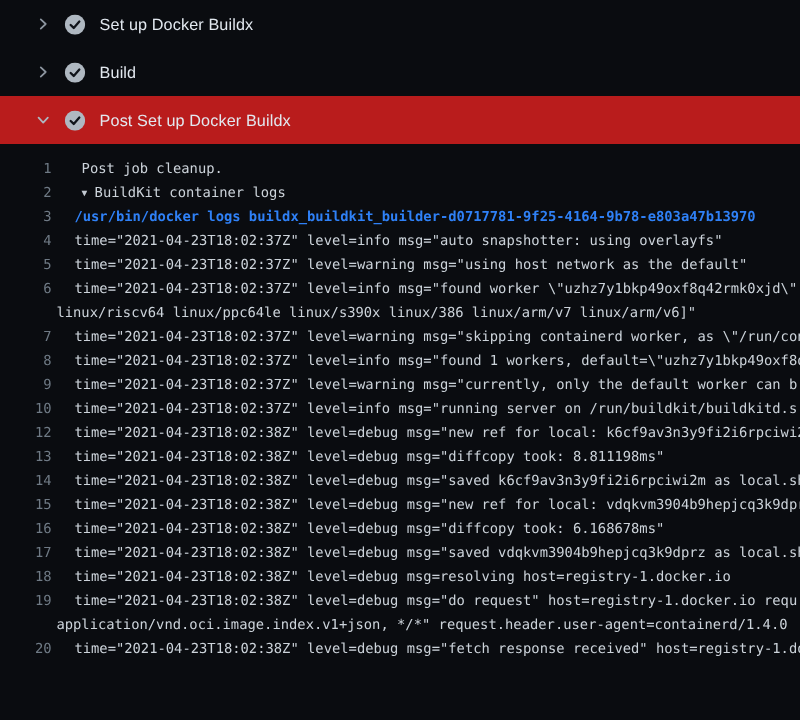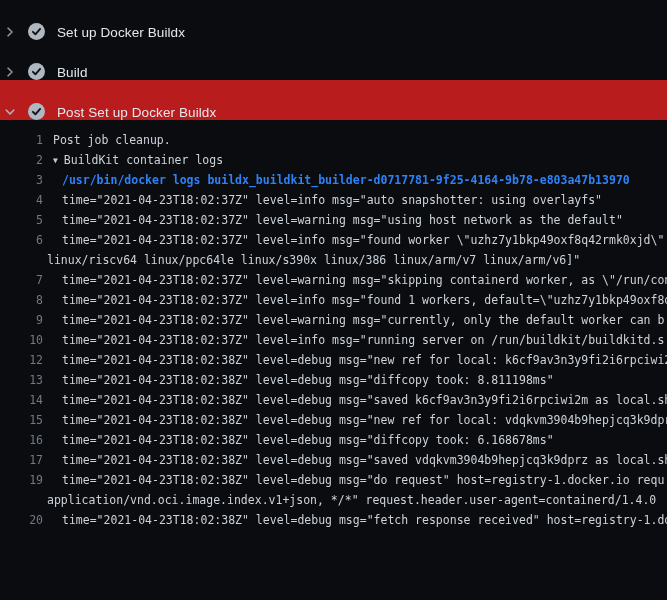--- a/index.html
+++ b/index.html
@@ -5,41 +5,41 @@
   html,body{margin:0;padding:0;}
   body{
     width:667px;height:600px;overflow:hidden;
     background:#0a0c10;
     font-family:"Liberation Sans",sans-serif;
     -webkit-font-smoothing:antialiased;
   }
   
   .steps{width:100%;}
   .step{
-    height:40px;display:flex;align-items:flex-end;
-    padding-left:2px;cursor:pointer;
+    height:40px;display:flex;align-items:center;
+    padding-left:28px;cursor:pointer;
   }
   .step.expanded{background:#b91c1c;}
   .chev{width:16px;height:16px;flex:none;display:flex;align-items:center;justify-content:center;}
   .chev svg{display:block;}
   .status{width:17px;height:17px;flex:none;margin-left:10px;}
   .status svg{display:block;}
   .step-label{
     margin-left:12px;color:#e2e8ef;font-size:13.5px;font-weight:400;
     letter-spacing:.1px;
   }
   
   .log{
     padding-top:10px;
     font-family:"DejaVu Sans Mono","Liberation Mono",monospace;
     font-size:11.5px;line-height:20px;color:#ccd3da;
   }
   .row{display:flex;white-space:pre;height:20px;overflow:hidden;}
   .ln{width:43px;flex:none;text-align:right;color:#6f7a85;}
-  .lc{margin-left:10px;flex:none;}
+  .lc{margin-left:25px;flex:none;}
   .lc.indent{margin-left:19px;}
   .row.wrap .lc{margin-left:4px;}
   .lc.command{color:#2f81f7;font-weight:700;}
   .lc.group{cursor:pointer;}
   .tri{display:inline-block;font-size:8px;vertical-align:1.5px;margin-right:6px;color:#c3cad2;}
 </style>
 </head>
 <body>
 
 <div class="steps" id="steps">
@@ -170,20 +170,24 @@
   <div class="row">
     <span class="ln">16</span>
     <span class="lc indent">time="2021-04-23T18:02:38Z" level=debug msg="diffcopy took: 6.168678ms"</span>
   </div>
 
   <div class="row">
     <span class="ln">17</span>
     <span class="lc indent">time="2021-04-23T18:02:38Z" level=debug msg="saved vdqkvm3904b9hepjcq3k9dprz as local.sh</span>
   </div>
 
+  <div class="row">
+    <span class="ln">18</span>
+    <span class="lc indent">time="2021-04-23T18:02:38Z" level=debug msg=resolving host=registry-1.docker.io</span>
+  </div>
 
   <div class="row">
     <span class="ln">19</span>
     <span class="lc indent">time="2021-04-23T18:02:38Z" level=debug msg="do request" host=registry-1.docker.io requ</span>
   </div>
 
   <div class="row wrap">
     <span class="ln"></span>
     <span class="lc">application/vnd.oci.image.index.v1+json, */*" request.header.user-agent=containerd/1.4.0</span>
   </div>

